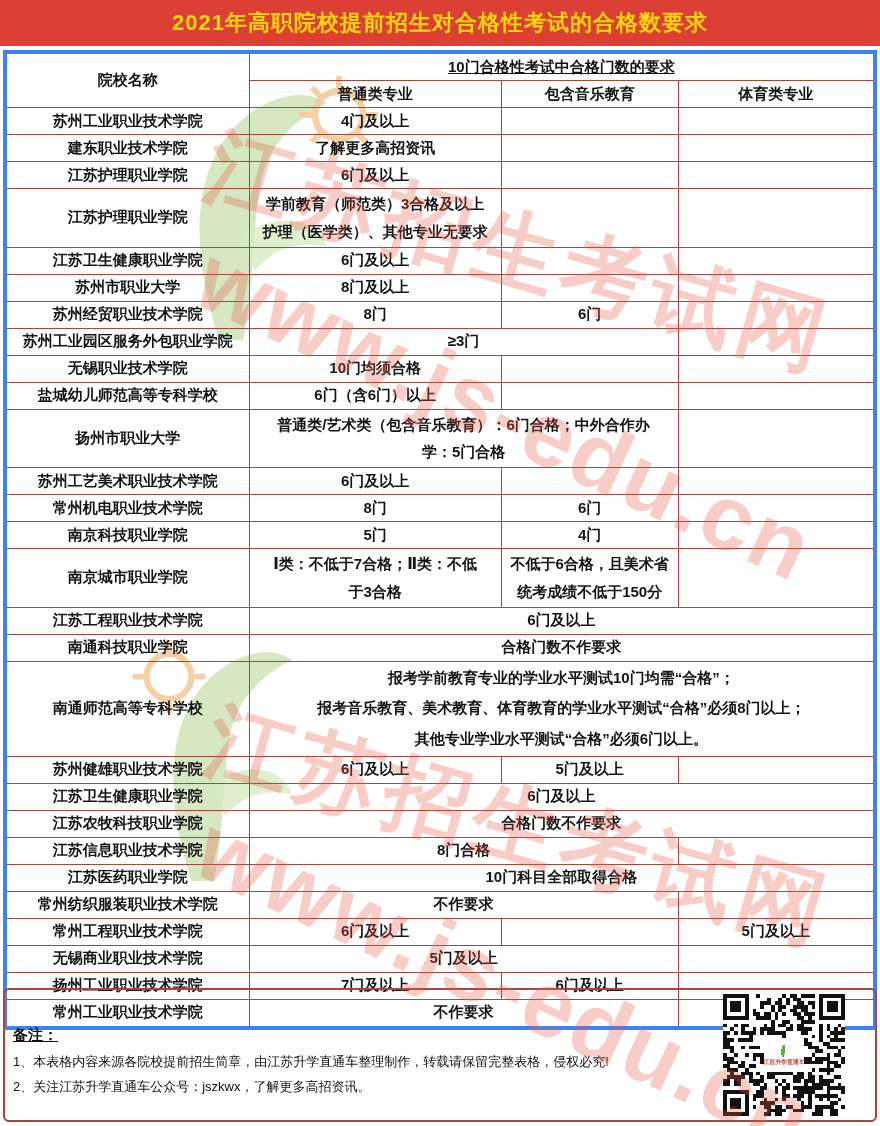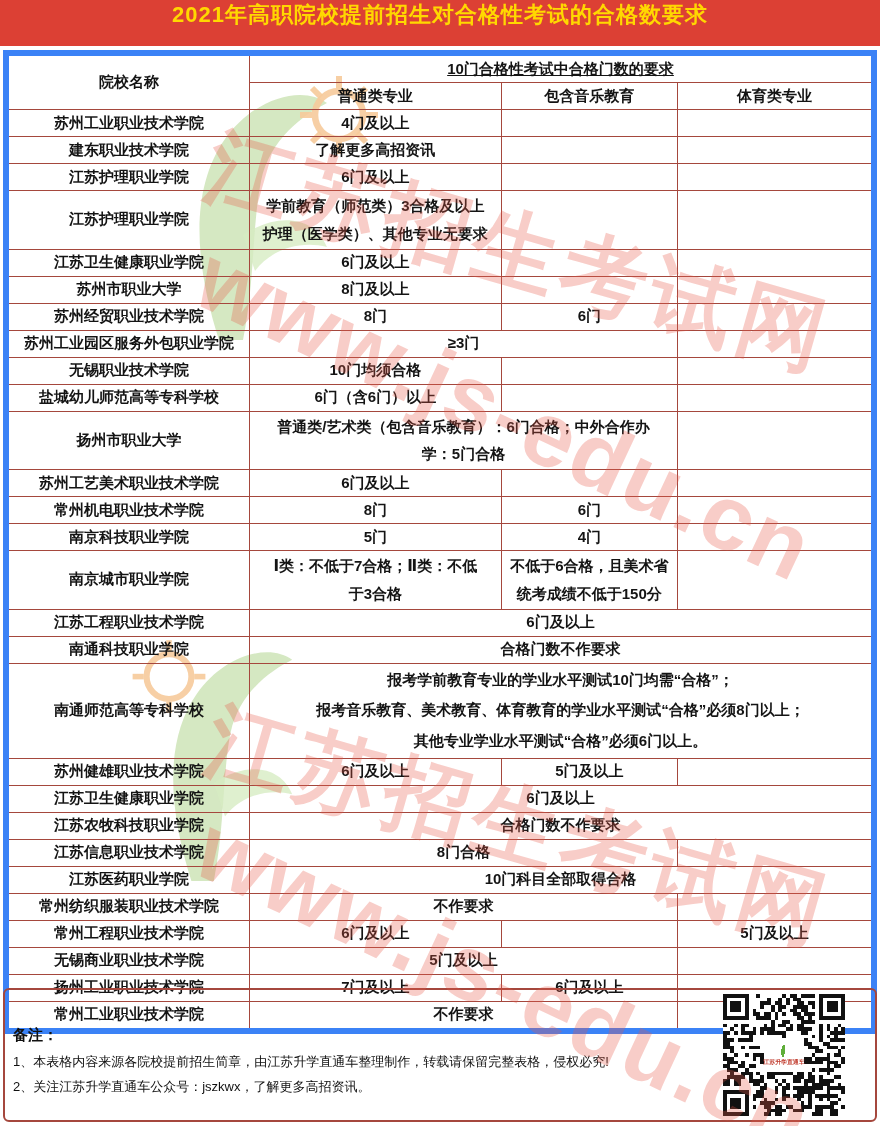--- a/index.html
+++ b/index.html
@@ -4,53 +4,53 @@
 <style>
   html,body{margin:0;padding:0;}
   body{
     width:880px;height:1126px;position:relative;overflow:hidden;
     background:#ffffff;
     font-family:"Liberation Sans","DejaVu Sans",sans-serif;
   }
   
   .banner{
     position:absolute;left:0;top:0;width:880px;height:46px;
-    display:flex;align-items:flex-start;justify-content:center;
+    display:flex;align-items:center;justify-content:center;
   }
   .banner-text{font-size:22px;font-weight:bold;letter-spacing:1px;}
   
   .tbl-wrap{position:absolute;left:3px;top:50px;width:874px;z-index:1;}
   table.main{border-collapse:collapse;width:874px;table-layout:fixed;}
   table.main td,table.main th{
     border:1px solid #a5473d;
     font-weight:bold;color:#141414;
     text-align:center;vertical-align:middle;
     padding:1px 4px;height:24px;font-size:15px;
     overflow:hidden;
   }
-  table.main{border:6px solid #3b82f6;}
+  table.main{border:4px solid #3b82f6;}
   th.group-h{font-size:16px;height:32px;text-decoration:underline;}
   th.sub-h{font-size:16px;height:25px;}
   th.name-h{font-size:16px;}
   td.school{font-size:15px;}
   td.multiline{white-space:pre-line;line-height:1.85;}
   td.left{text-align:left;padding-left:7px;}
   
   .wm{position:absolute;z-index:3;pointer-events:none;white-space:nowrap;
       font-weight:bold;transform-origin:left top;}
   .wm-cn{font-size:86px;letter-spacing:6px;color:rgba(233,88,72,0.30);}
   .wm-en{font-size:92px;letter-spacing:2px;color:rgba(233,88,72,0.30);}
   .wm-logo{position:absolute;z-index:0;pointer-events:none;opacity:0.55;}
   
   .footer-box{
     position:absolute;left:3px;top:988px;width:870px;height:130px;
     border:2px solid #a5473d;border-radius:6px;z-index:2;background:transparent;
   }
   .notes{position:absolute;left:8px;top:36px;width:660px;color:#111;}
-  .notes .n-title{font-size:15px;font-weight:bold;margin-bottom:8px;}
+  .notes .n-title{font-size:15px;font-weight:bold;margin-bottom:8px;text-decoration:underline;}
   .notes .n-line{font-size:13px;font-weight:normal;margin-bottom:7px;}
   .qr{position:absolute;right:28px;top:4px;width:126px;height:122px;}
 </style>
 </head>
 <body>
 
 <svg class="wm-logo" style="left:105px;top:55px;" width="300" height="300" viewBox="0 0 100 100">
   <path d="M38 95 C30 70 28 45 40 28 C50 14 66 10 74 16 C66 20 55 28 52 42 C49 57 50 75 46 95 Z" fill="#9fcb73" opacity="0.8"></path>
   <path d="M46 60 C58 52 70 54 74 64 C66 62 56 64 50 72 Z" fill="#b7dc92" opacity="0.8"></path>
   <circle cx="78" cy="20" r="8" fill="none" stroke="#f0a04a" stroke-width="2.2" opacity="0.9"></circle>

